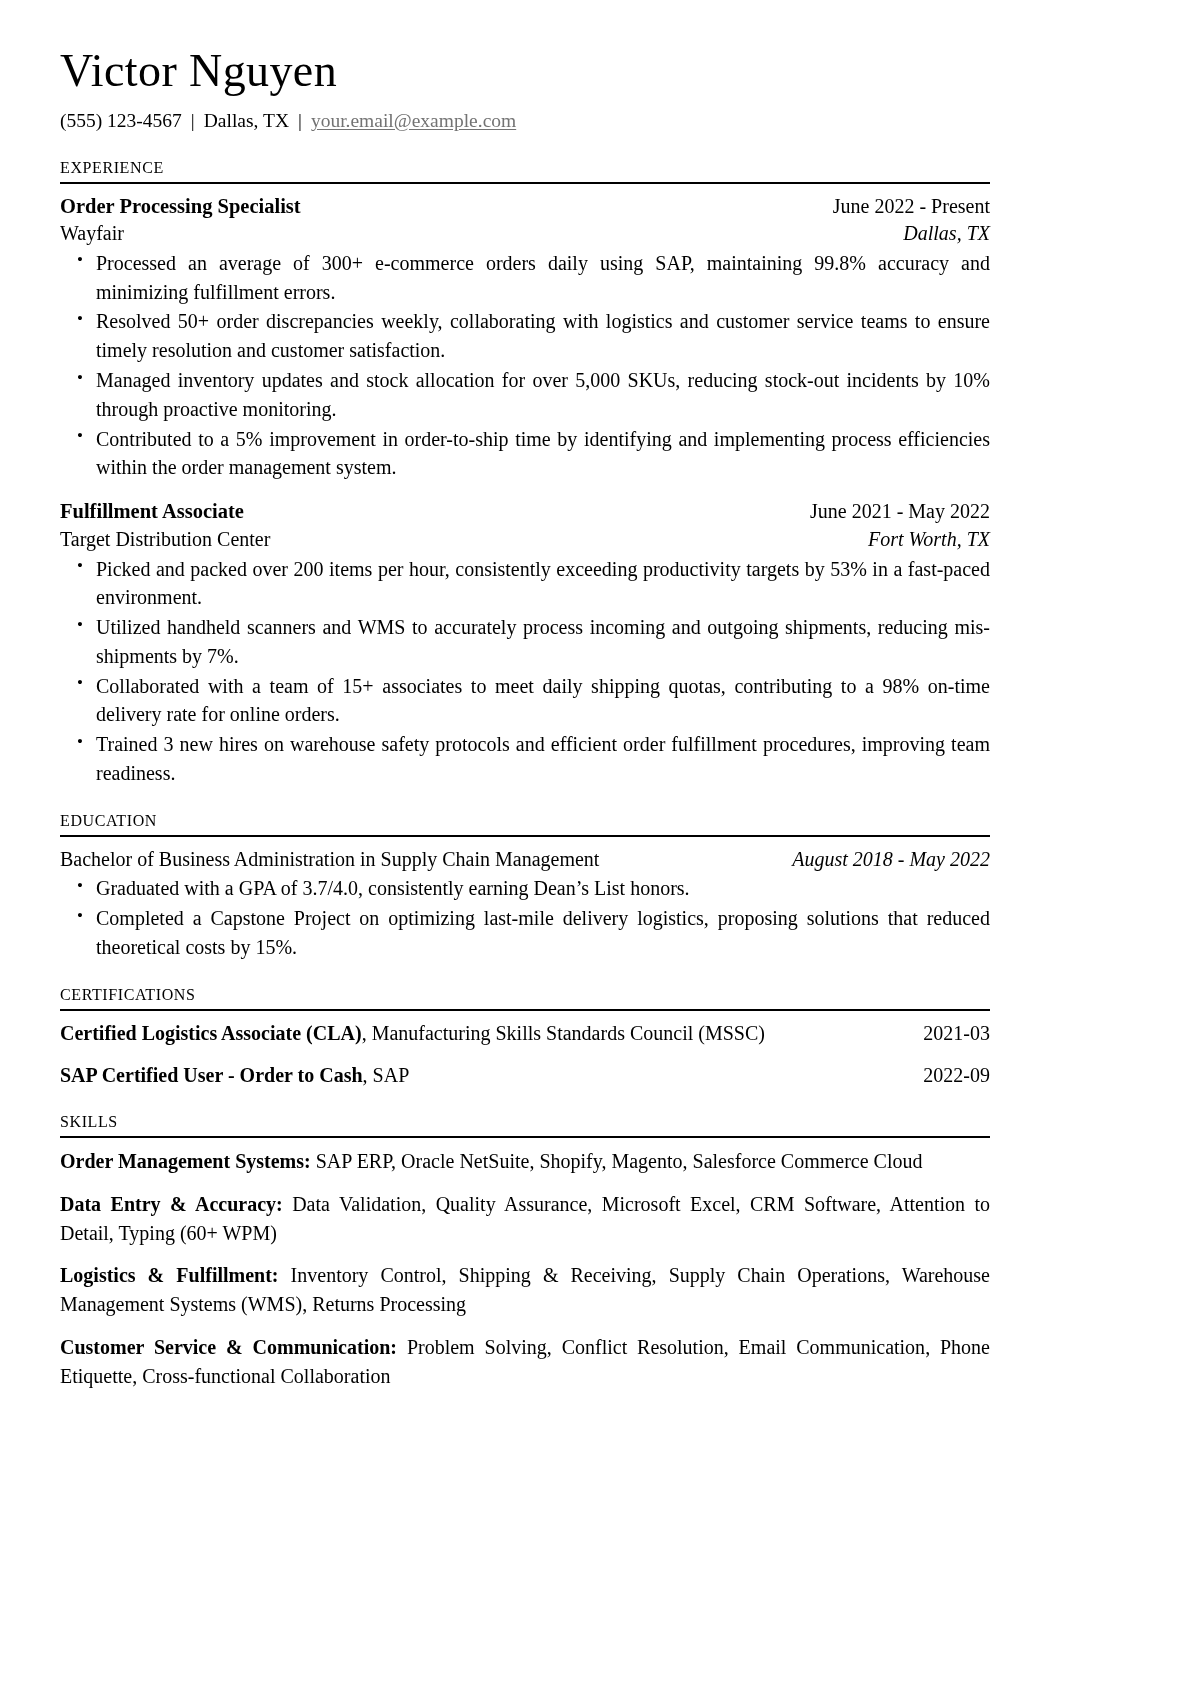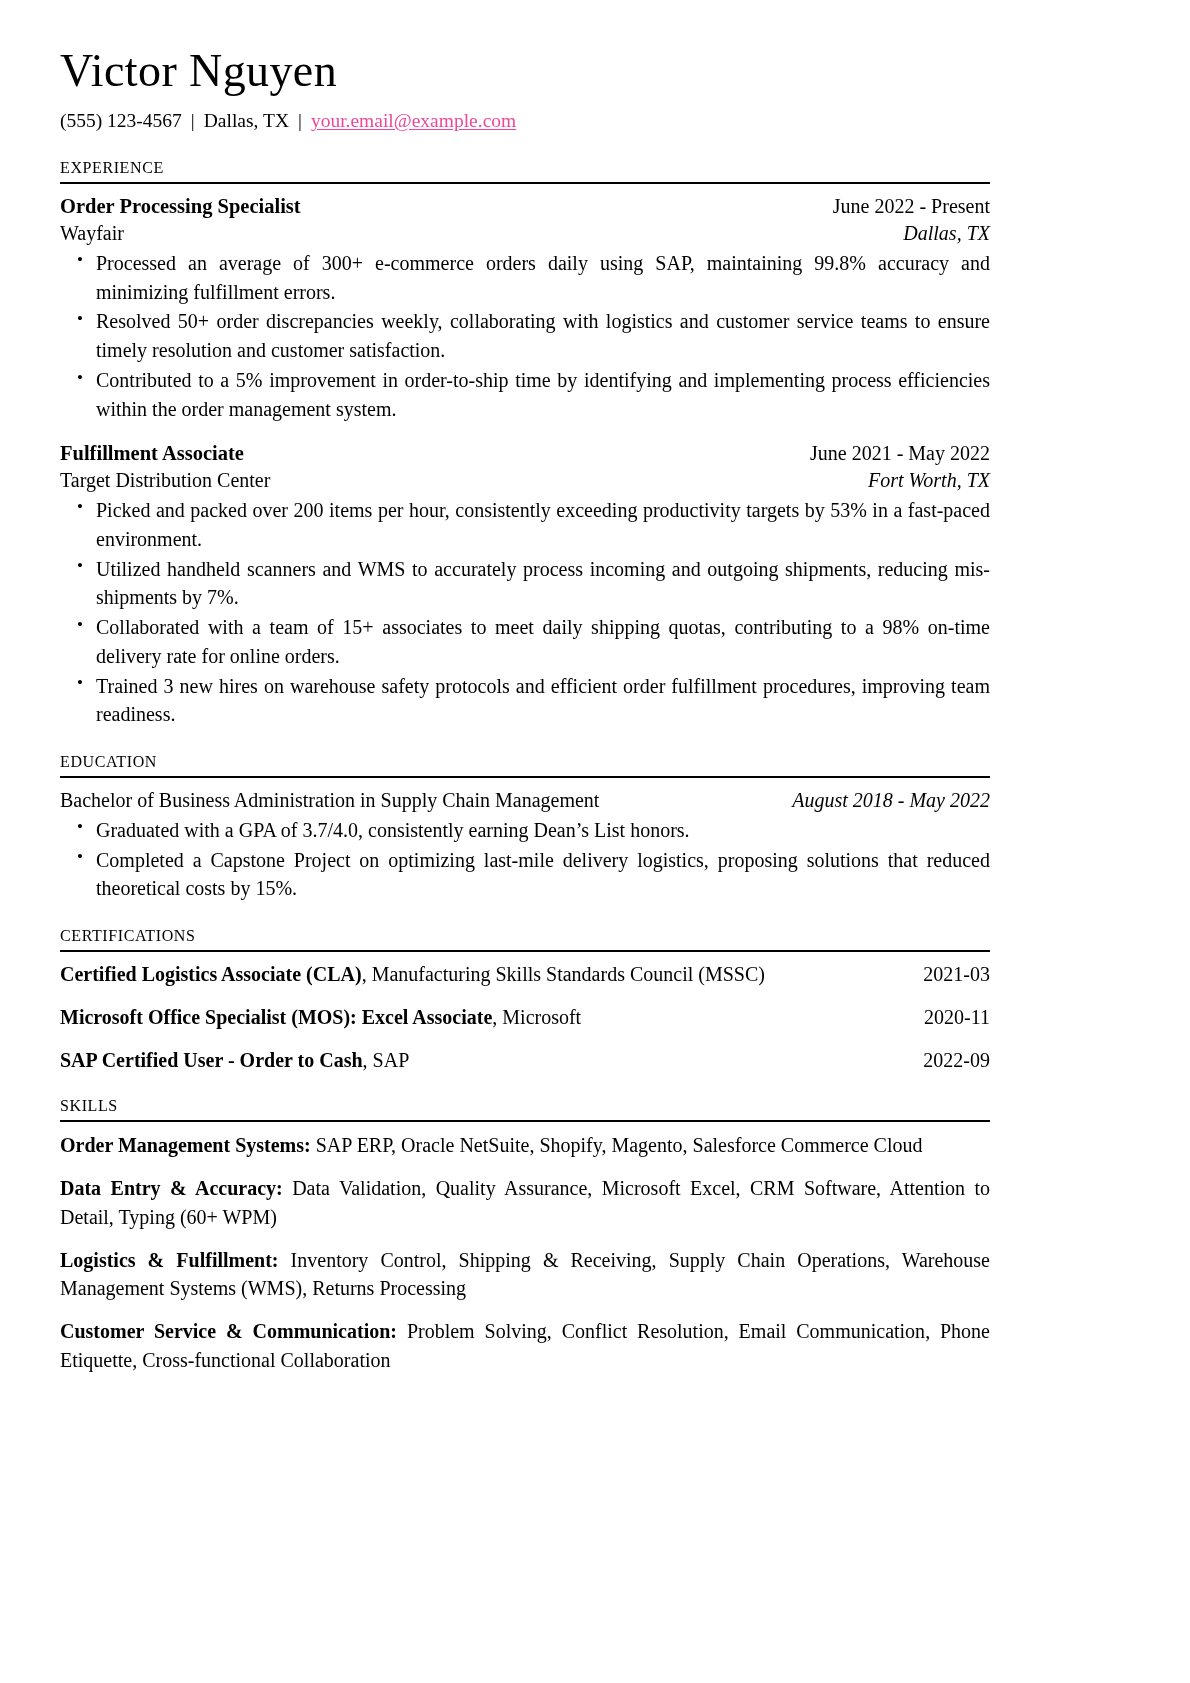--- a/index.html
+++ b/index.html
@@ -38,21 +38,21 @@
     white-space: nowrap;
   }
   .contact-sep {
     display: inline-block;
     padding: 0 9px;
     color: #000;
   }
   .contact-email {
     text-decoration: underline;
     text-underline-offset: 2px;
-    color: #ec4899;
+    color: #737373;
   }
 
   
   .section {
     margin-top: 18px;
   }
   .section-title {
     font-size: 23px;
     font-variant: small-caps;
     text-transform: lowercase;
@@ -184,20 +184,21 @@
         <span class="entry-title">Order Processing Specialist</span>
         <span class="entry-right">June 2022 - Present</span>
       </div>
       <div class="entry-row">
         <span class="entry-sub">Wayfair</span>
         <span class="entry-right-italic">Dallas, TX</span>
       </div>
       <ul class="bullets">
         <li>Processed an average of 300+ e-commerce orders daily using SAP, maintaining 99.8% accuracy and minimizing fulfillment errors.</li>
         <li>Resolved 50+ order discrepancies weekly, collaborating with logistics and customer service teams to ensure timely resolution and customer satisfaction.</li>
+        <li>Managed inventory updates and stock allocation for over 5,000 SKUs, reducing stock-out incidents by 10% through proactive monitoring.</li>
         <li>Contributed to a 5% improvement in order-to-ship time by identifying and implementing process efficiencies within the order management system.</li>
       </ul>
     </div>
 
     <div class="entry">
       <div class="entry-row">
         <span class="entry-title">Fulfillment Associate</span>
         <span class="entry-right">June 2021 - May 2022</span>
       </div>
       <div class="entry-row">
@@ -231,24 +232,20 @@
 
   <div class="section">
     <div class="section-title">Certifications</div>
     <hr class="section-rule">
 
     <div class="cert-row">
       <span class="cert-left"><span class="cert-name">Certified Logistics Associate (CLA)</span><span>, </span><span class="cert-issuer">Manufacturing Skills Standards Council (MSSC)</span></span>
       <span class="cert-date">2021-03</span>
     </div>
 
-    <div class="cert-row">
-      <span class="cert-left"><span class="cert-name">Microsoft Office Specialist (MOS): Excel Associate</span><span>, </span><span class="cert-issuer">Microsoft</span></span>
-      <span class="cert-date">2020-11</span>
-    </div>
 
     <div class="cert-row">
       <span class="cert-left"><span class="cert-name">SAP Certified User - Order to Cash</span><span>, </span><span class="cert-issuer">SAP</span></span>
       <span class="cert-date">2022-09</span>
     </div>
   </div>
 
   <div class="section">
     <div class="section-title">Skills</div>
     <hr class="section-rule">

